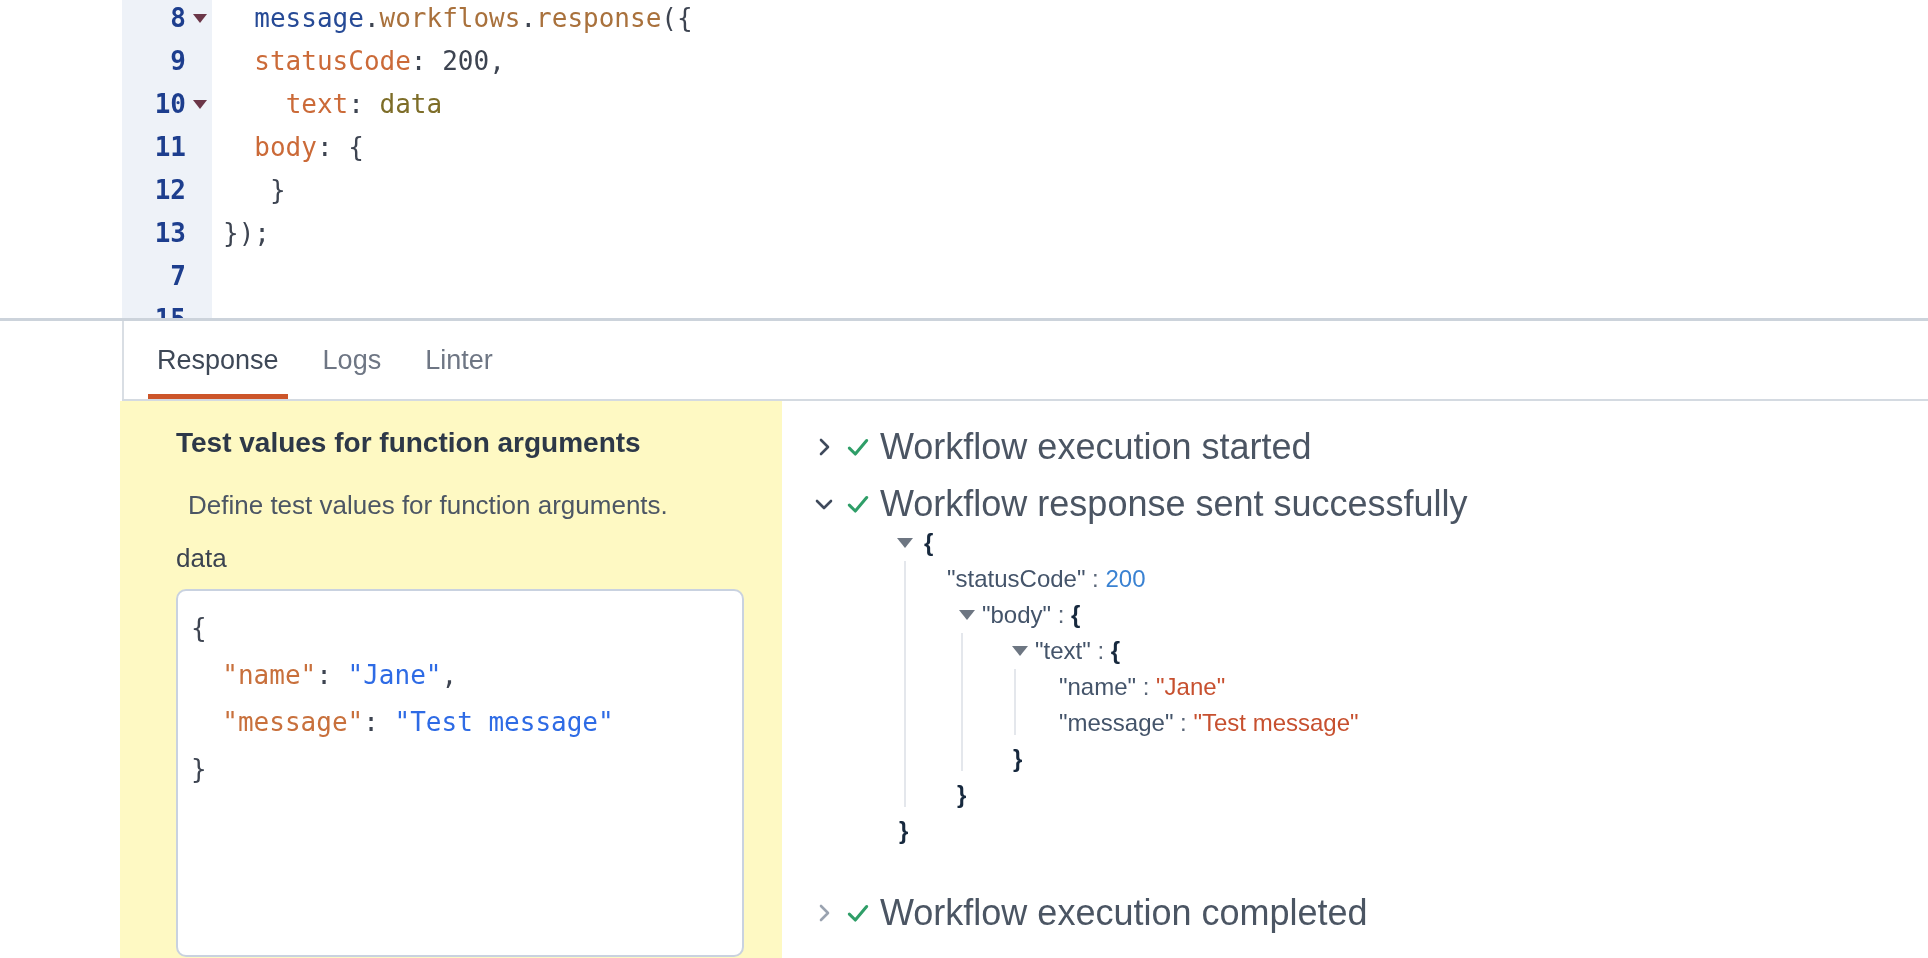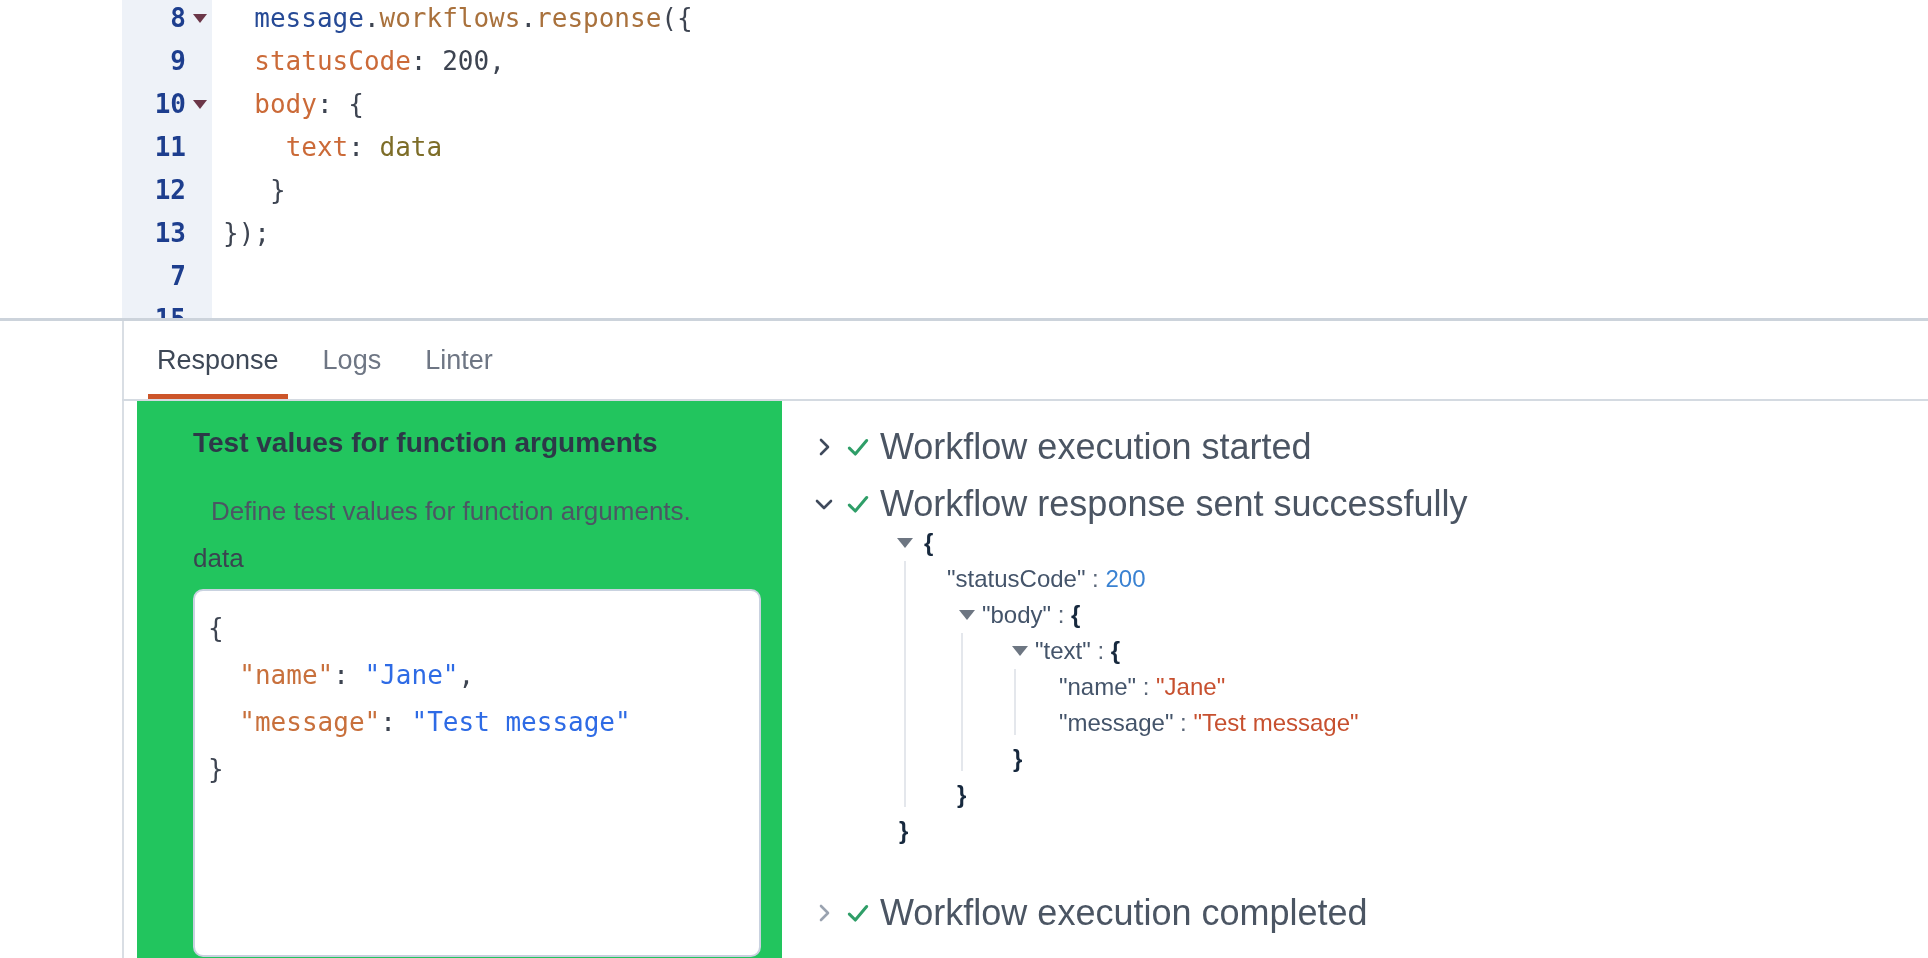--- a/index.html
+++ b/index.html
@@ -29,23 +29,23 @@
   .divider-h1{position:absolute;left:0;top:318px;width:1928px;height:3px;background:#ccd3db;}
   .divider-h2{position:absolute;left:122px;top:399px;width:1806px;height:2px;background:#d4dae1;}
   .border-left{position:absolute;left:122px;top:321px;width:2px;height:637px;background:#d9dee4;}
   .divider-v{position:absolute;left:780px;top:401px;width:2px;height:557px;background:#d4dae1;}
   
   .tabbar{position:absolute;left:148px;top:321px;height:78px;display:flex;align-items:stretch;gap:26px;background:#fff;}
   .tab{display:flex;align-items:center;padding:5px 9px 0 9px;border-bottom:5px solid transparent;
     font-size:27px;color:#6e7684;cursor:pointer;white-space:nowrap;}
   .tab.active{color:#3e4857;font-weight:500;border-bottom-color:#cc5529;}
   
-  .left-panel{position:absolute;left:137px;top:401px;width:656px;height:557px;background:#22c55e;}
+  .left-panel{position:absolute;left:120px;top:401px;width:656px;height:557px;background:#fef9c3;padding-left:48px;}
   .panel-title{position:absolute;left:56px;top:26px;margin:0;font-size:28px;font-weight:700;color:#2d3848;}
-  .panel-desc{position:absolute;left:56px;top:77px;margin:18px;font-size:26px;font-weight:400;color:#4c5664;}
+  .panel-desc{position:absolute;left:56px;top:77px;margin:12px;font-size:26px;font-weight:400;color:#4c5664;}
   .arg-label{position:absolute;left:56px;top:142px;font-size:26px;color:#3b4350;}
   .json-input{position:absolute;left:56px;top:188px;width:568px;height:368px;box-sizing:border-box;
     border:2px solid #c9d2e0;border-radius:10px;background:#fff;padding:14px 0 0 13px;cursor:text;}
   .json-line{height:47px;line-height:47px;white-space:pre;
     font-family:"DejaVu Sans Mono", monospace;font-size:26px;color:#3d4451;}
   .jt-key{color:#c8703c;}
   .jt-str{color:#2e6be5;}
   .jt-p{color:#3d4451;}
   
   .right-panel{position:absolute;left:782px;top:401px;width:1146px;height:557px;background:#fff;}
@@ -77,22 +77,22 @@
         <div class="gutter-line"><span>11</span></div>
         <div class="gutter-line"><span>12</span></div>
         <div class="gutter-line"><span>13</span></div>
         <div class="gutter-line"><span>7</span></div>
         <div class="gutter-line"><span>15</span></div>
       </div>
   </div>
   <div class="code-col">
       <div class="code-line"><span class="tok-p">  </span><span class="tok-kw">message</span><span class="tok-p">.</span><span class="tok-fn">workflows</span><span class="tok-p">.</span><span class="tok-fn">response</span><span class="tok-p">({</span></div>
       <div class="code-line"><span class="tok-p">  </span><span class="tok-prop">statusCode</span><span class="tok-p">: </span><span class="tok-num">200</span><span class="tok-p">,</span></div>
+      <div class="code-line"><span class="tok-p">    </span><span class="tok-prop">text</span><span class="tok-p">: </span><span class="tok-var">data</span></div>
       <div class="code-line"><span class="tok-p">  </span><span class="tok-prop">body</span><span class="tok-p">: {</span></div>
-      <div class="code-line"><span class="tok-p">    </span><span class="tok-prop">text</span><span class="tok-p">: </span><span class="tok-var">data</span></div>
       <div class="code-line"><span class="tok-p">   </span><span class="tok-p">}</span></div>
       <div class="code-line"><span class="tok-p">});</span></div>
       <div class="code-line"></div>
       <div class="code-line"></div>
     </div>
 </div>
 
 <div class="divider-h1"></div>
 <div class="border-left"></div>
 <div class="divider-h2"></div>

